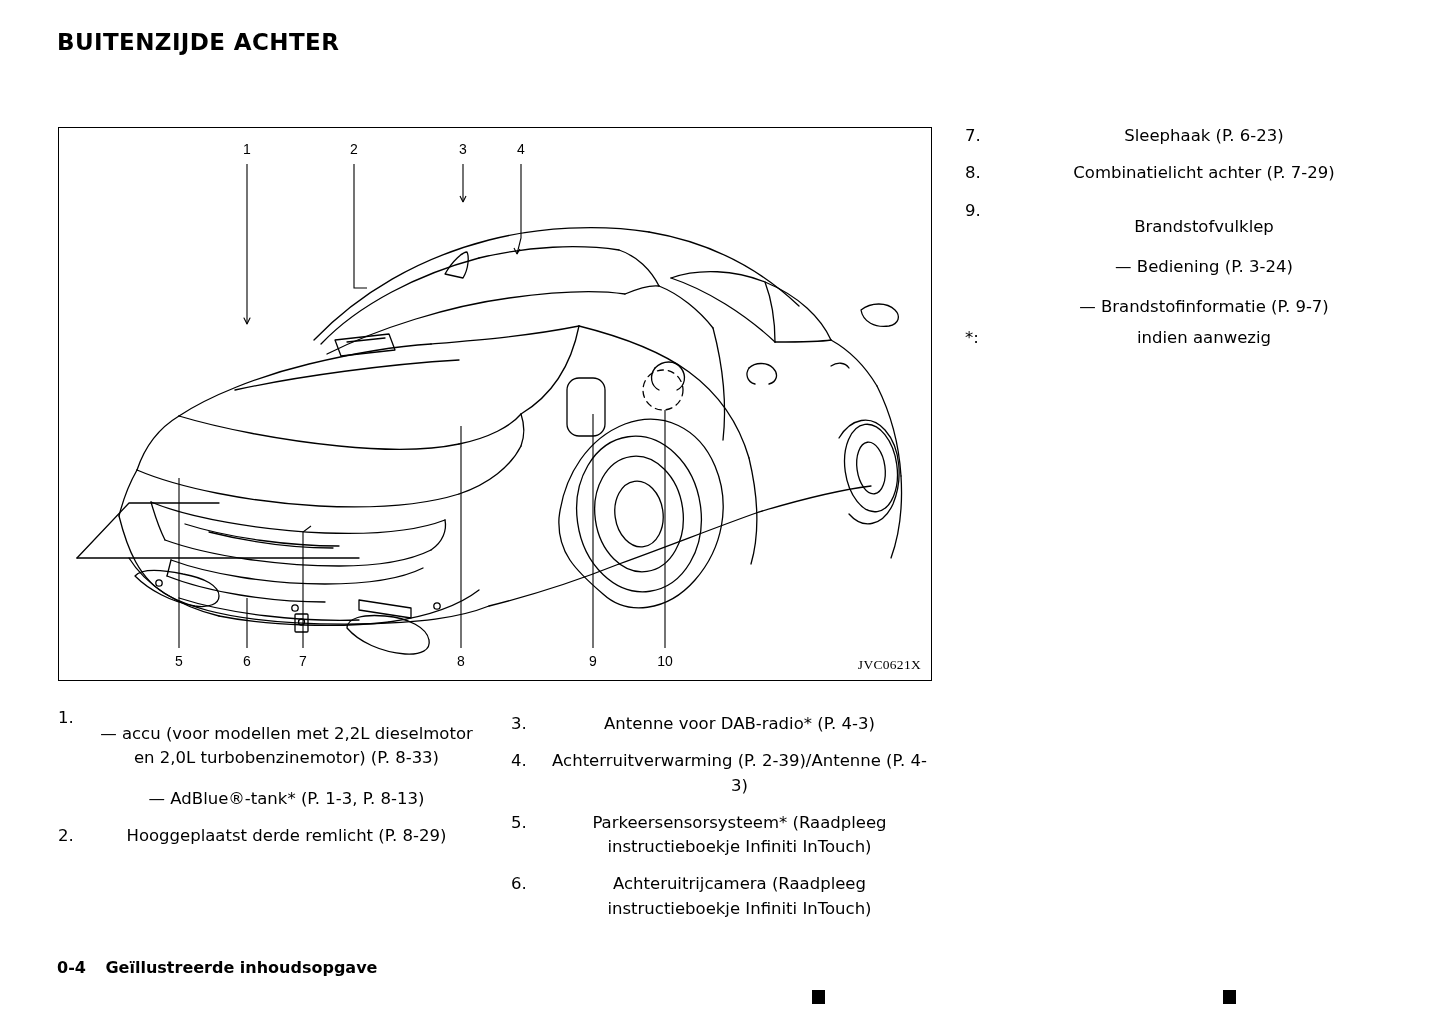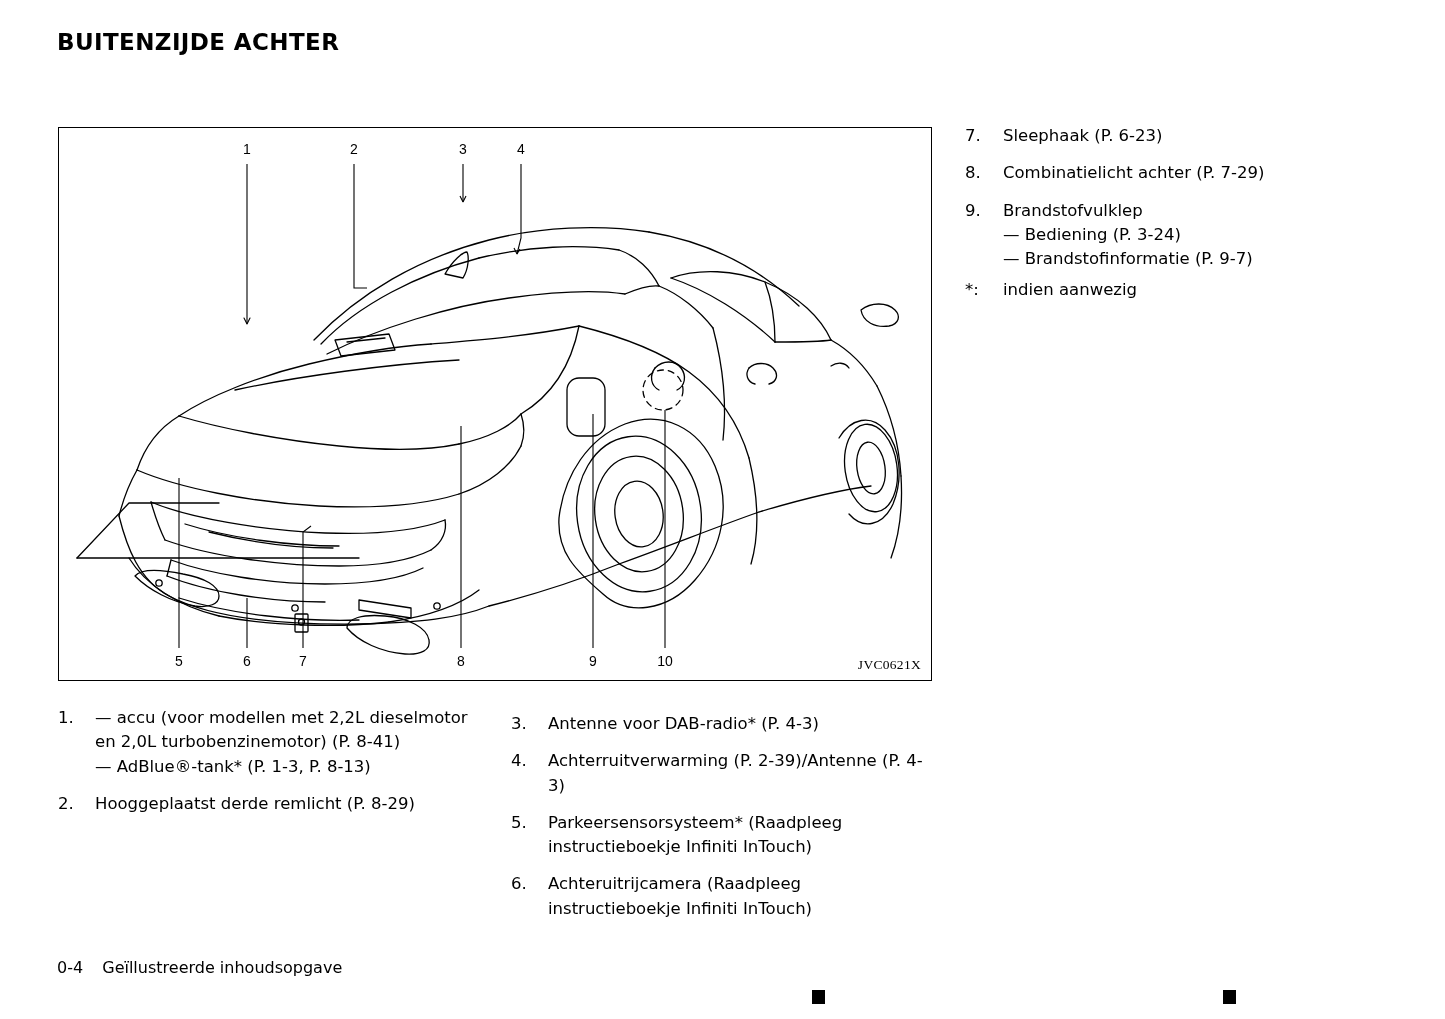--- a/index.html
+++ b/index.html
@@ -82,33 +82,35 @@
     flex: 0 0 auto;
     width: 38px;
     text-align: left;
   }
   .legend.bottom-left .entry .num,
   .legend.bottom-right .entry .num {
     width: 37px;
   }
   .entry .body {
     flex: 1 1 auto;
+    text-align: center;
   }
   .subwrap {
     display: block;
+    margin-top: 16px;
   }
   .tight { margin-bottom: 7px; }
 
   
   .footer {
     position: absolute;
     left: 57px;
     top: 958px;
     font-size: 16px;
-    font-weight: normal;
+    font-weight: bold;
   }
   .footer .pageno {
     margin-right: 14px;
   }
   .marker {
     position: absolute;
     width: 13px;
     height: 14px;
     background: #000;
   }
@@ -296,21 +298,21 @@
       <span class="num">*:</span>
       <span class="body">indien aanwezig</span>
     </div>
   </div>
 
   <div class="legend bottom-left">
 
     <div class="entry">
       <span class="num">1.</span>
       <span class="body">
-        <span class="subwrap">— accu (voor modellen met 2,2L dieselmotor en 2,0L turbobenzinemotor) (P. 8-41)</span>
+        <span class="subwrap">— accu (voor modellen met 2,2L dieselmotor en 2,0L turbobenzinemotor) (P. 8-33)</span>
         <span class="subwrap">— AdBlue®-tank* (P. 1-3, P. 8-13)</span>
       </span>
     </div>
 
     <div class="entry">
       <span class="num">2.</span>
       <span class="body">Hooggeplaatst derde remlicht (P. 8-29)</span>
     </div>
   </div>
 

